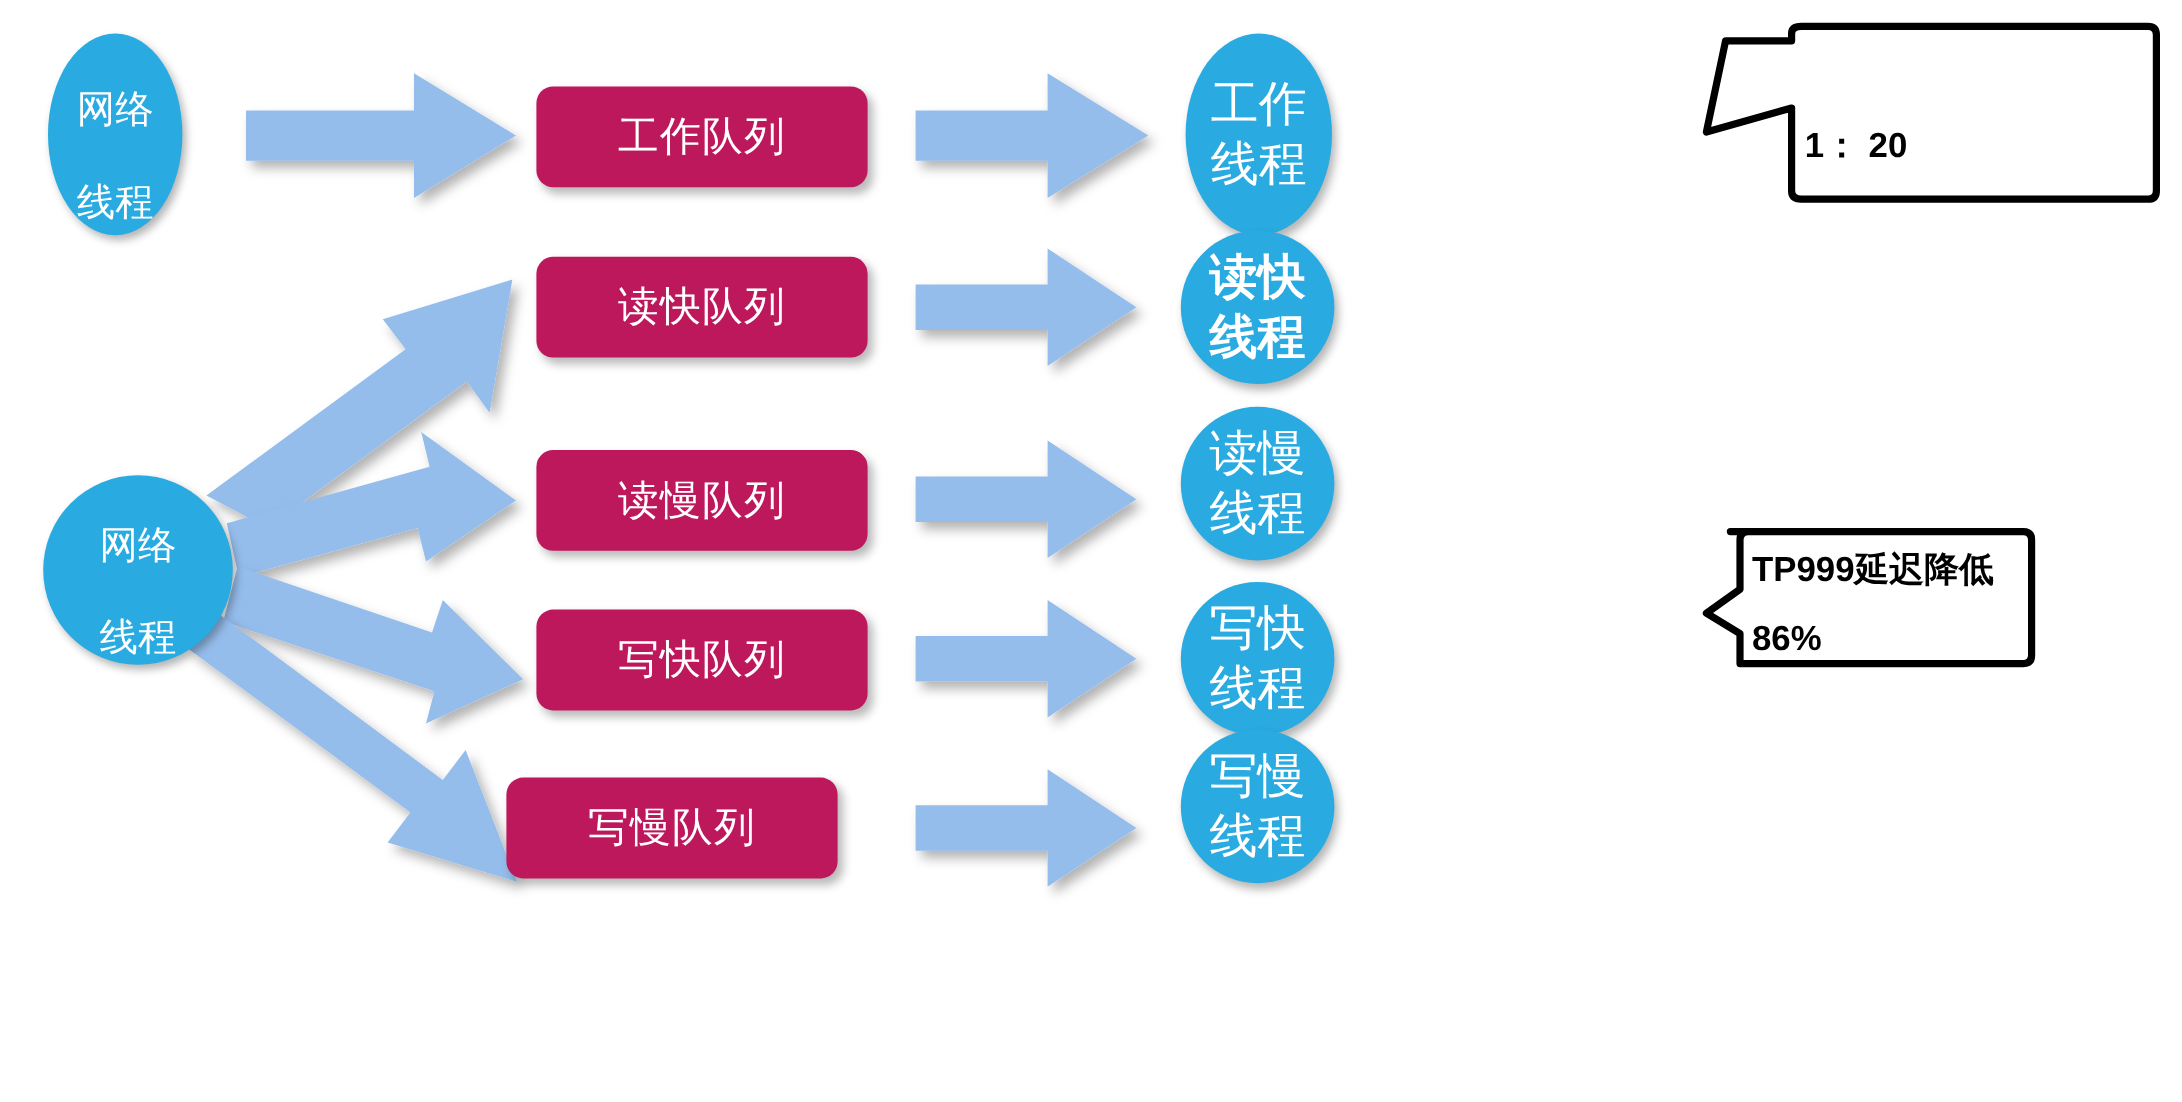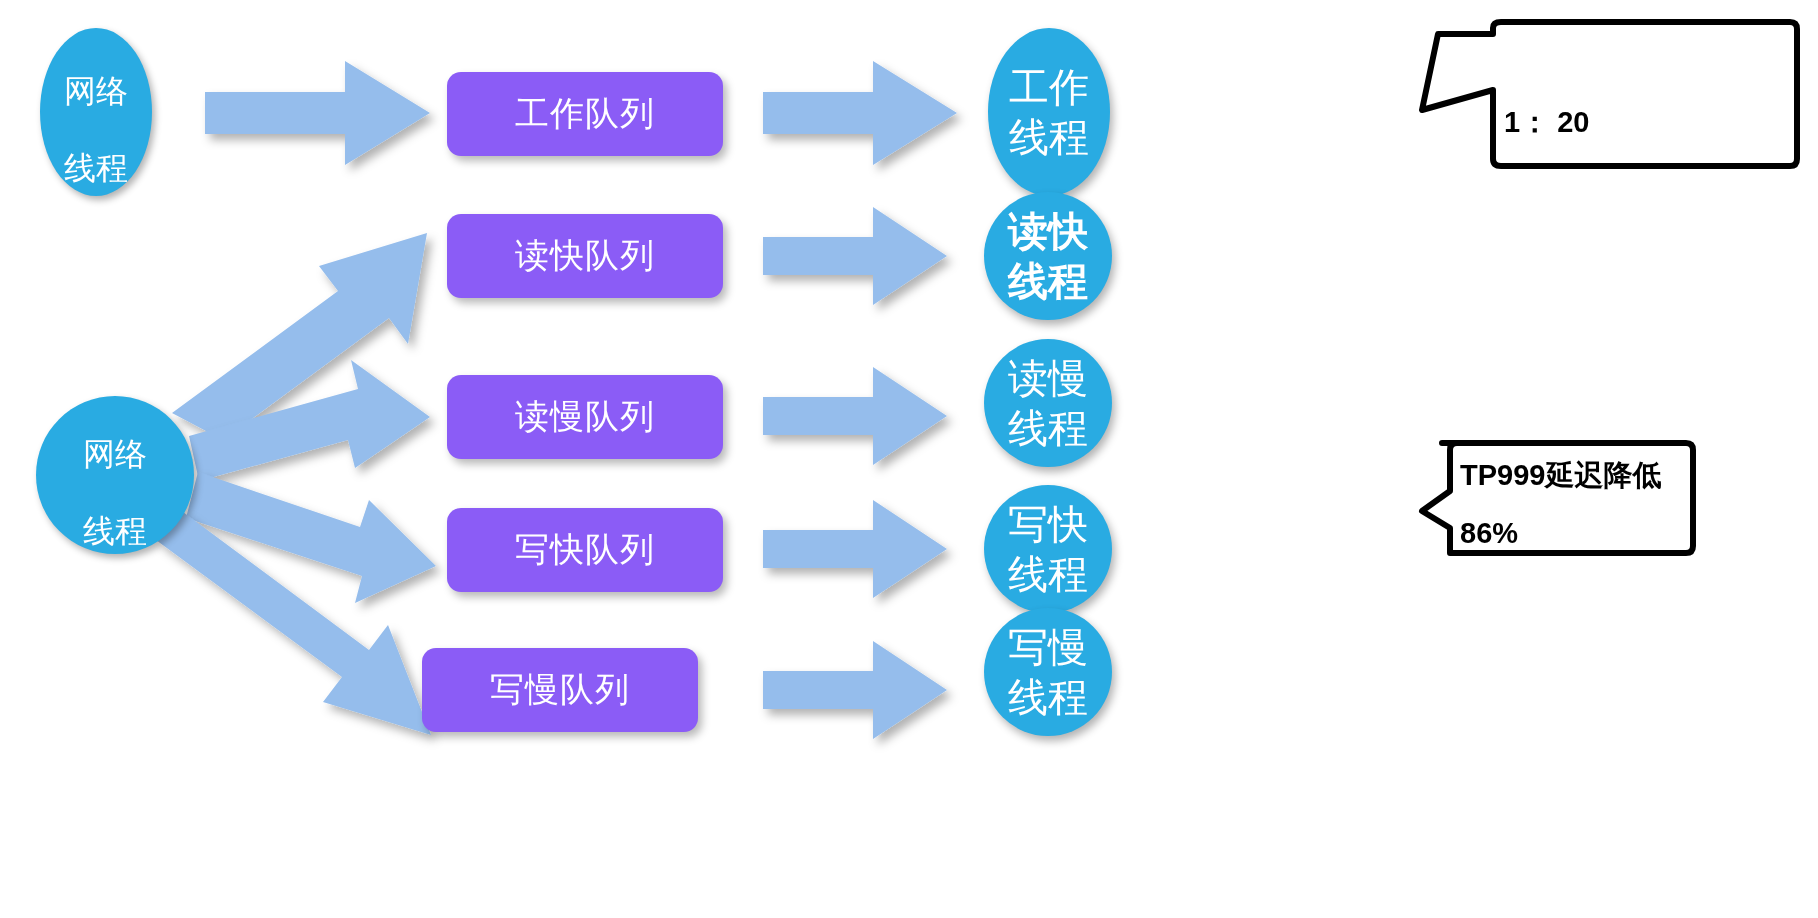--- a/index.html
+++ b/index.html
@@ -37,21 +37,21 @@
     line-height: 1.28;
     text-align: center;
     box-shadow: 3px 4px 7px rgba(0,0,0,0.30);
     z-index: 4;
   }
   .src-node .ln { display: block; margin-top: 36px; }
 
   
   .queue-box {
     position: absolute;
-    background: #8b5cf6;
+    background: #be185d;
     border-radius: 14px;
     color: #ffffff;
     display: flex;
     align-items: center;
     justify-content: center;
     font-size: 34px;
     letter-spacing: 1px;
     box-shadow: 4px 5px 8px rgba(0,0,0,0.28);
     z-index: 4;
   }

